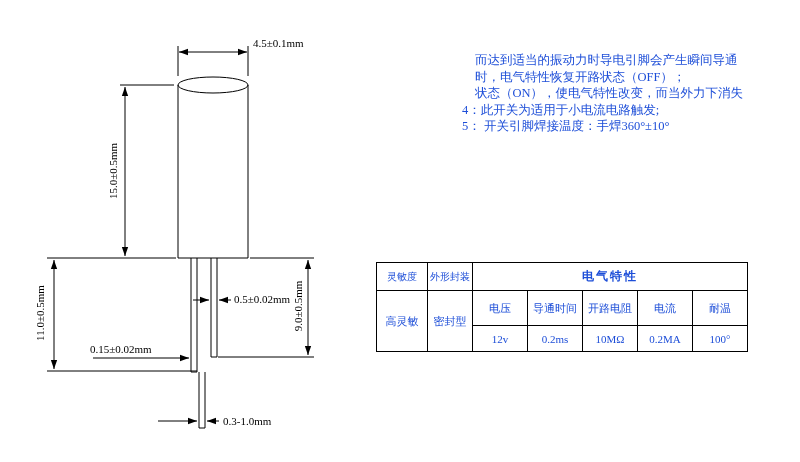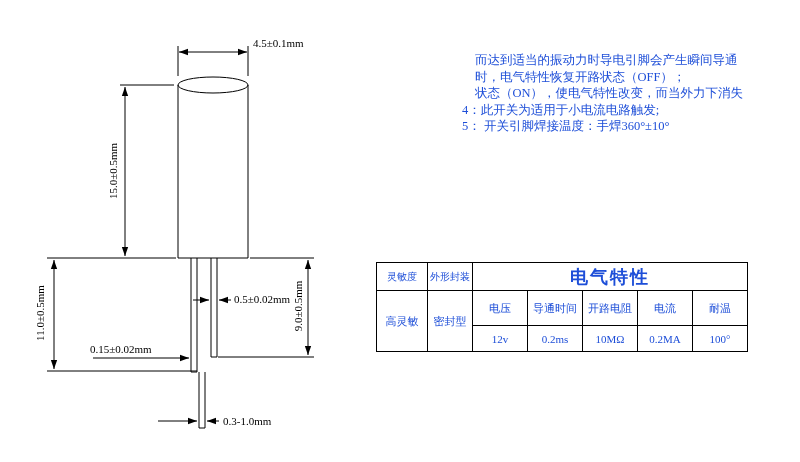--- a/index.html
+++ b/index.html
@@ -11,21 +11,21 @@
   
   #notes{position:absolute;left:462px;top:52px;width:330px;font-size:12.5px;line-height:16.5px;white-space:nowrap;}
   #notes .ln{height:16.5px;}
   #notes .ind1{padding-left:13px;}
   #notes .ind2{padding-left:50px;}
   
   #spec{position:absolute;left:376px;top:262px;border-collapse:collapse;table-layout:fixed;}
   #spec td{border:1px solid #000;text-align:center;vertical-align:middle;
            font-size:11px;padding:1px 2px;overflow:hidden;}
   #spec td.small{font-size:10px;}
-  #spec td.big{font-size:18px;font-weight:bold;letter-spacing:2px;}
+  #spec td.big{font-size:12px;font-weight:bold;letter-spacing:2px;}
   #spec .c1{width:46px;} #spec .c2{width:40px;}
   #spec .c{width:50px;}
   #spec tr.r1 td{height:25px;}
   #spec tr.r2 td{height:32px;}
   #spec tr.r3 td{height:23px;}
 </style>
 </head>
 <body>
 
 <div id="page">

